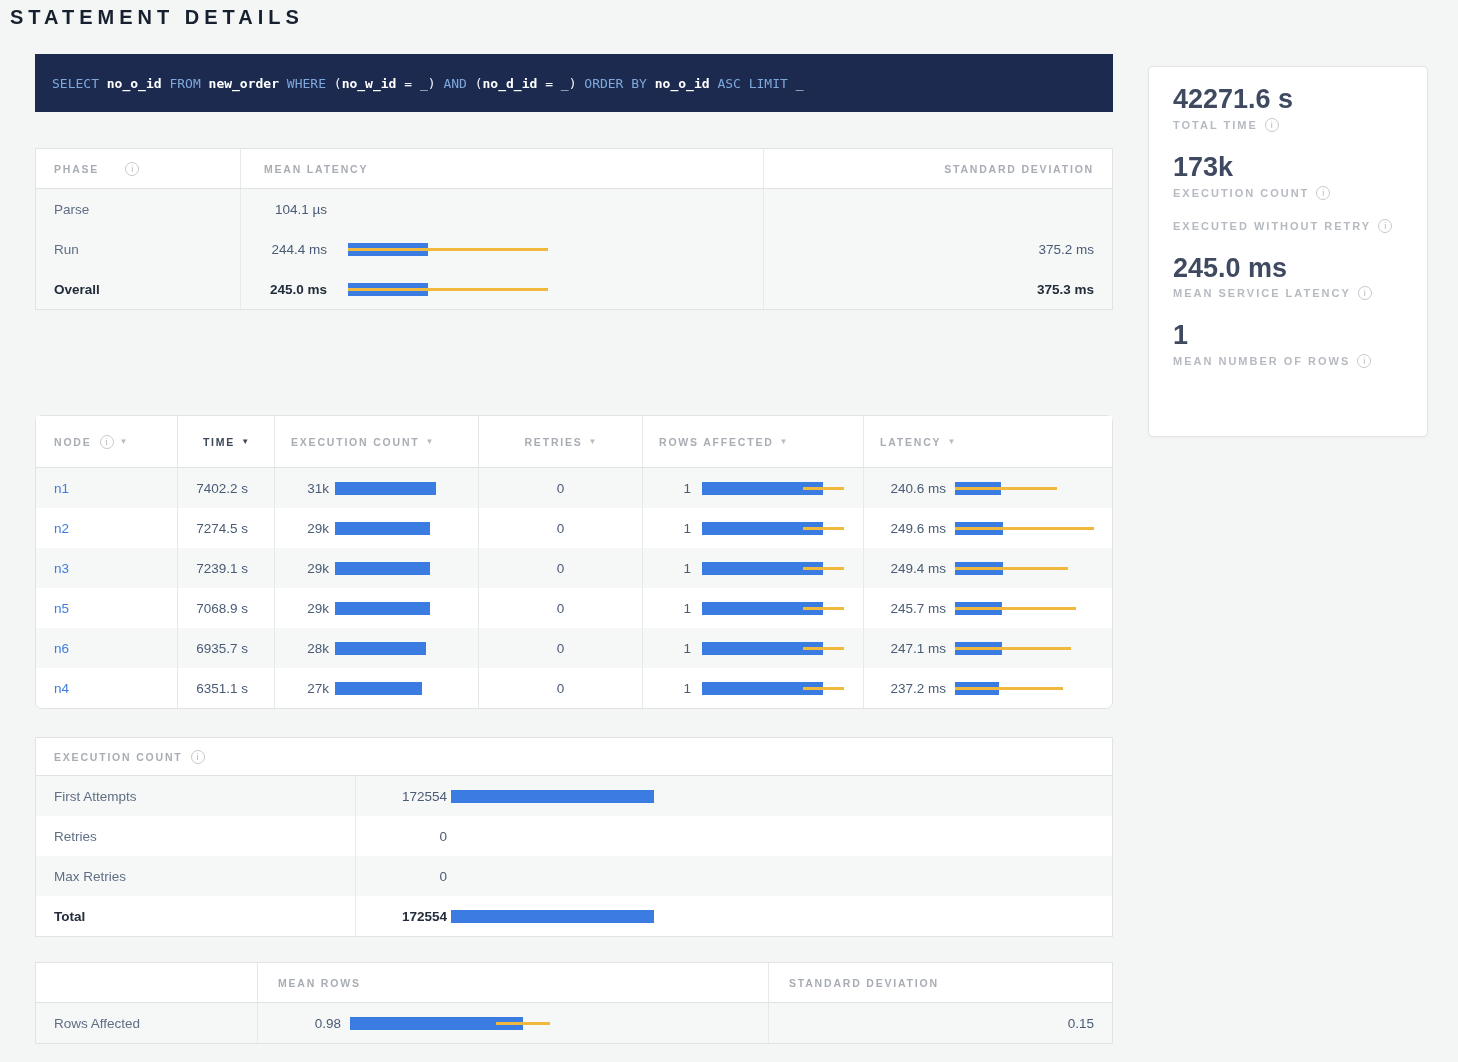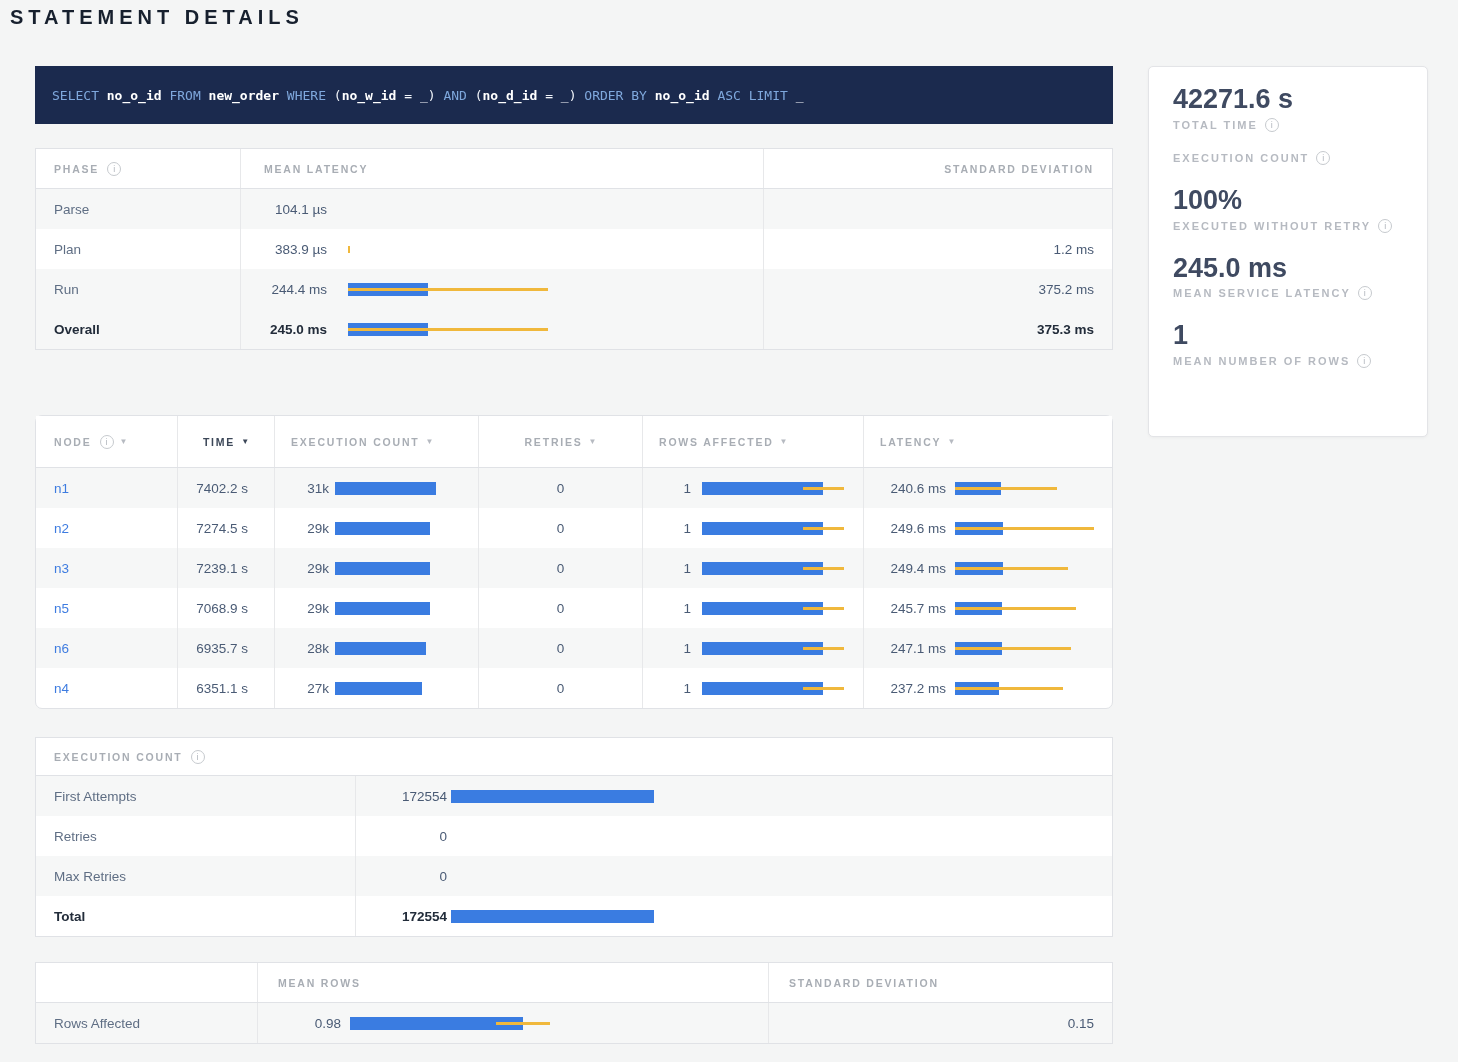--- a/index.html
+++ b/index.html
@@ -4,21 +4,21 @@
 <style>
   * { margin:0; padding:0; box-sizing:border-box; }
   html,body { width:1458px; height:1062px; }
   body { font-family:"Liberation Sans", sans-serif; background:#f4f5f5; color:#4a5b75; position:relative; overflow:hidden; }
   .page { position:relative; width:1458px; height:1062px; }
 
   h1.page-title { position:absolute; left:10px; top:6px; font-size:20px; font-weight:700;
     letter-spacing:5px; color:#17202e; }
 
   
-  .sql-box { position:absolute; left:35px; top:66px; width:1078px; height:58px;
+  .sql-box { position:absolute; left:35px; top:54px; width:1078px; height:58px;
     background:#1b2a4e; display:flex; align-items:center; padding-left:17px; }
   .sql { font-family:"DejaVu Sans Mono", monospace; font-size:13px; color:#e8edf5; white-space:pre; }
   .sql .tok-kw { color:#7fa8dd; }
   .sql .tok-id { color:#ffffff; font-weight:700; }
   .sql .tok-pl { color:#f2f5fa; }
 
   
   .tbl { position:absolute; left:35px; width:1078px; background:#fff;
     border:1px solid #e0e2e6; }
   .tr { display:grid; align-items:center; }
@@ -38,21 +38,21 @@
 
   .val { text-align:right; flex:none; }
   .barwrap { position:relative; height:13px; flex:1; }
   .bar-blue { position:absolute; left:0; top:0; height:13px; background:#3a7ce1; }
   .bar-yellow { position:absolute; top:5px; height:3px; left:0; background:#f0b83c; }
   .tick { position:absolute; left:0; top:3px; width:2px; height:7px; background:#f0b83c; }
 
   
   .phase-tbl { top:148px; }
   .phase-tbl .tr { grid-template-columns:205px 523px 350px; height:40px; }
-  .phase-tbl .c1 { padding-left:18px; }
+  .phase-tbl .c1 { padding-left:18px;gap:18px; }
   .phase-tbl .c2 { padding:0 0 0 0; }
   .phase-tbl .c2 .val { width:86px; margin-right:21px; }
   .phase-tbl .c3 { justify-content:flex-end; padding-right:20px; }
 
   
   .node-tbl { top:415px;border-radius:7px; }
   .node-tbl .tr.head { height:52px; }
   .node-tbl .tr { grid-template-columns:142px 97px 204px 164px 221px 250px; height:40px; }
   .node-tbl .c-node { padding-left:18px; }
   .node-tbl .c-time { justify-content:flex-end; padding-right:26px; }
@@ -130,30 +130,20 @@
     </div>
 
     <div class="tr alt">
       <div class="td c1 vline plabel">Parse</div>
       <div class="td c2 vline">
         <span class="val">104.1 µs</span>
         <span class="barwrap"></span>
       </div>
     </div>
 
-    <div class="tr">
-      <div class="td c1 vline plabel">Plan</div>
-      <div class="td c2 vline">
-        <span class="val">383.9 µs</span>
-        <span class="barwrap">
-            <span class="tick"></span>
-          </span>
-      </div>
-      <div class="td c3">1.2 ms</div>
-    </div>
 
     <div class="tr alt">
       <div class="td c1 vline plabel">Run</div>
       <div class="td c2 vline">
         <span class="val">244.4 ms</span>
         <span class="barwrap">
           <span class="bar-blue" style="width: 80px;"></span>
           <span class="bar-yellow" style="width: 200px;"></span>
         </span>
       </div>
@@ -439,27 +429,27 @@
 
   <div class="summary-card">
     <div class="stat">
       <div class="stat-value">42271.6 s</div>
       <div class="stat-label">
           <span>TOTAL TIME</span>
           <span class="info">i</span>
         </div>
     </div>
     <div class="stat">
+      <div class="stat-value">173k</div>
       <div class="stat-label">
           <span>EXECUTION COUNT</span>
           <span class="info">i</span>
         </div>
     </div>
     <div class="stat">
-      <div class="stat-value">100%</div>
       <div class="stat-label">
           <span>EXECUTED WITHOUT RETRY</span>
           <span class="info">i</span>
         </div>
     </div>
     <div class="stat">
       <div class="stat-value">245.0 ms</div>
       <div class="stat-label">
           <span>MEAN SERVICE LATENCY</span>
           <span class="info">i</span>

